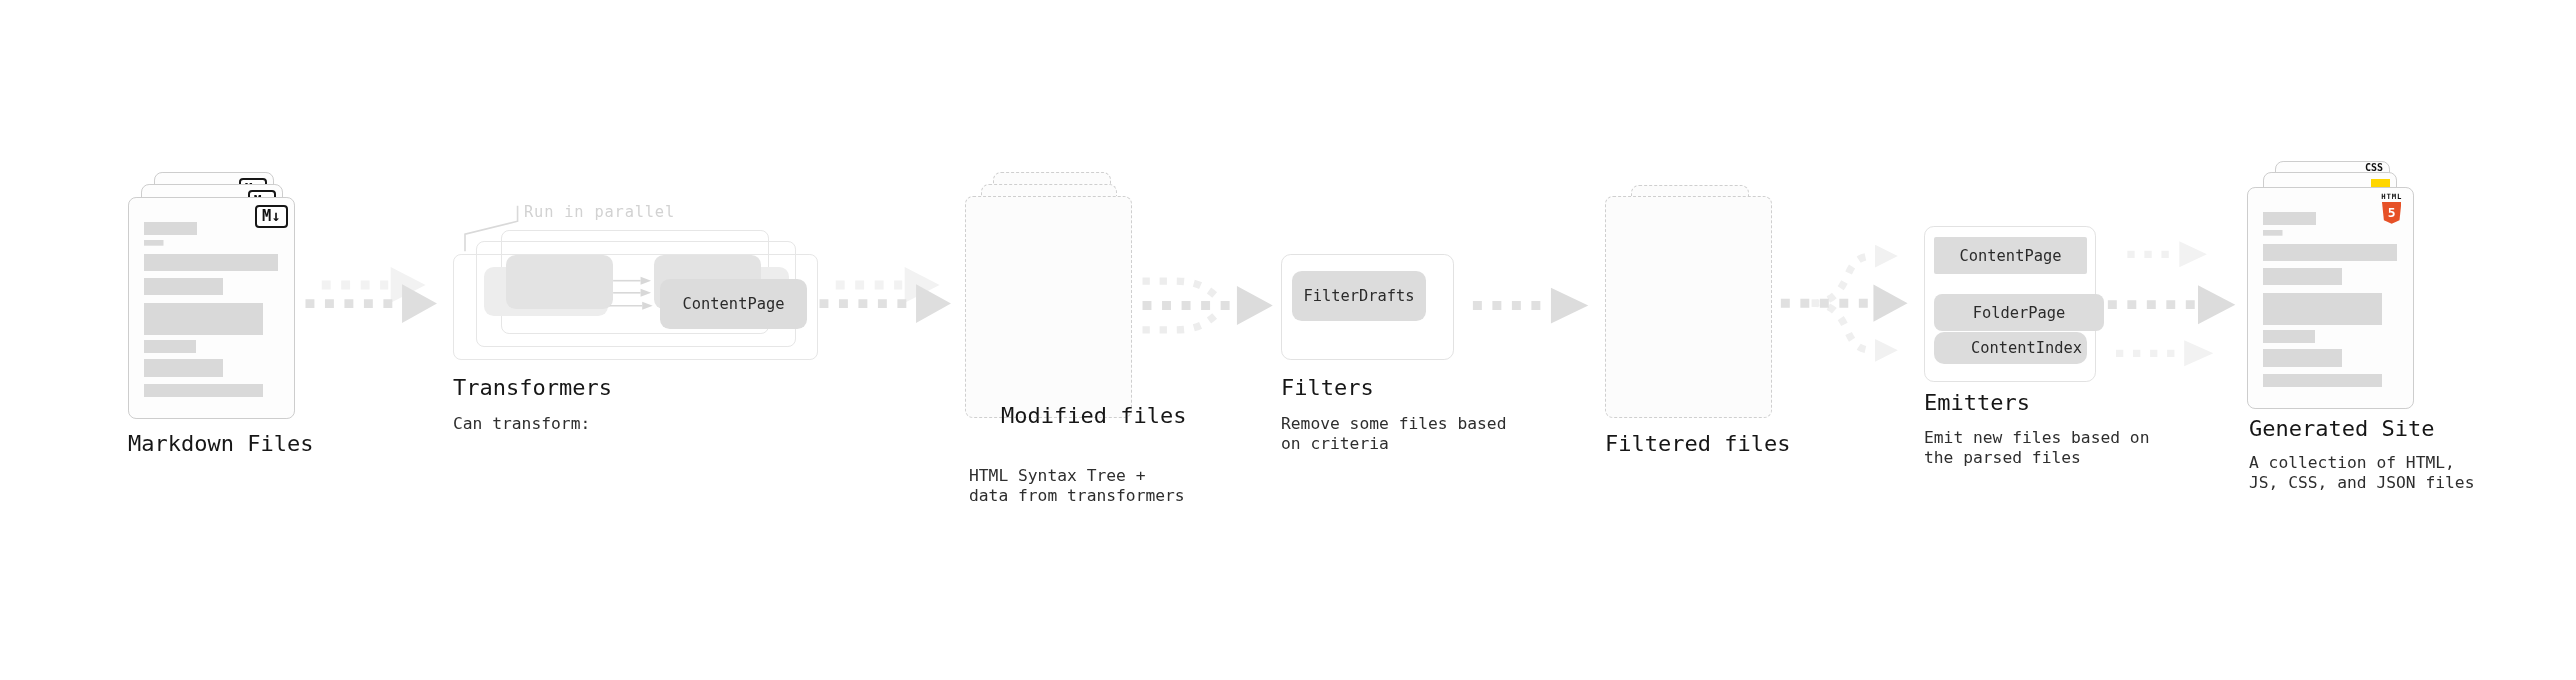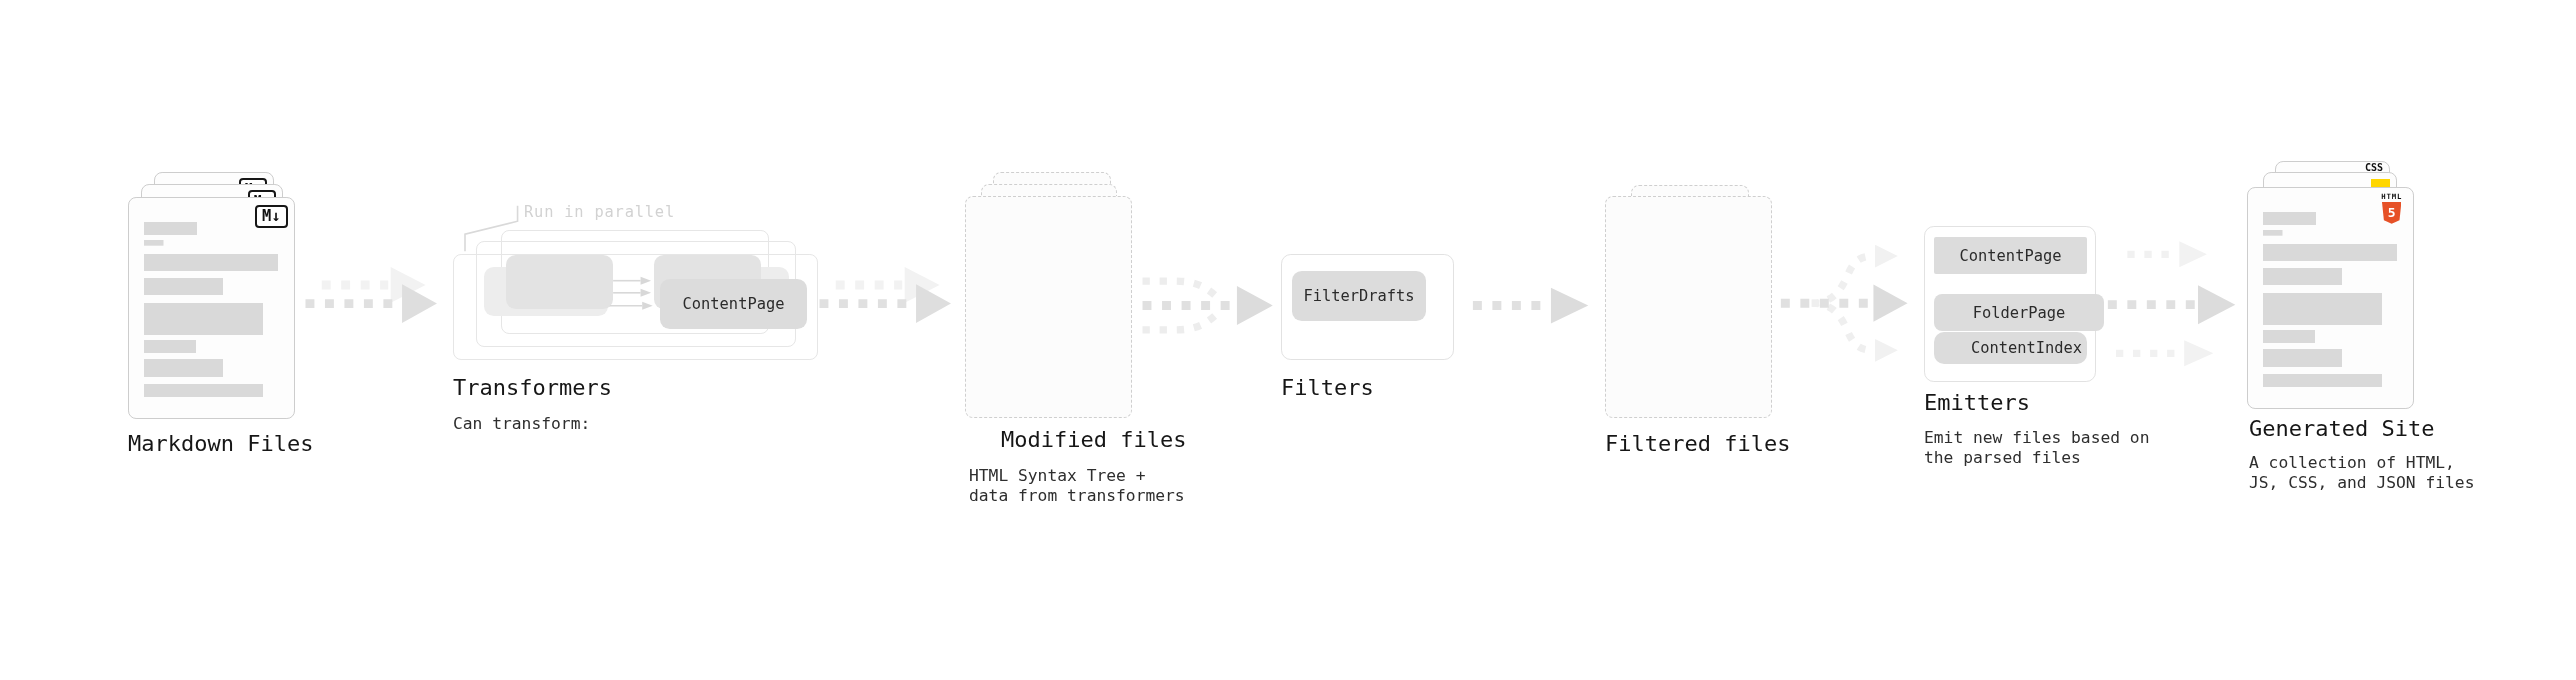--- a/index.html
+++ b/index.html
@@ -110,33 +110,34 @@
     <polygon points="113,6 156,28 113,50" fill="#f2f2f2"></polygon>
     <line x1="8" y1="51" x2="124" y2="51" stroke="#e0e0e0" stroke-width="11" stroke-dasharray="11 13"></line>
     <polygon points="127,27 170,51 127,75" fill="#dedede"></polygon>
   </svg>
 
   <div class="stack" style="left:965px;top:172px;width:167px;height:246px;">
     <div class="doc dashed" style="left:28px;top:0;width:118px;height:57px;"></div>
     <div class="doc dashed" style="left:16.3px;top:12.2px;width:136px;height:57px;"></div>
     <div class="doc dashed doc-body" style="left:0;top:24.4px;width:167px;height:222px;"></div>
   </div>
-  <div class="title" style="left:969px;top:427px;padding-left:32px;">Modified files</div>
+  <div class="title" style="left:969px;top:403px;padding-left:32px;">Modified files</div>
   <div class="desc" style="left:969px;top:466px;"><span>HTML Syntax Tree +</span><br><span>data from transformers</span></div>
 
   <svg class="abs" style="left:1136px;top:268px;" width="140" height="75" viewBox="0 0 172 92">
     <path d="M 8 16 H 48 C 75 16, 88 24, 104 40" fill="none" stroke="#ededed" stroke-width="9" stroke-dasharray="9 12"></path>
     <path d="M 8 76 H 48 C 75 76, 88 68, 104 52" fill="none" stroke="#ededed" stroke-width="9" stroke-dasharray="9 12"></path>
     <line x1="8" y1="46" x2="121" y2="46" stroke="#e0e0e0" stroke-width="11" stroke-dasharray="11 13"></line>
     <polygon points="124,22 168,46 124,70" fill="#dcdcdc"></polygon>
   </svg>
 
   <div class="panel" style="left:1281px;top:254px;width:173px;height:106px;"></div>
   <div class="node" style="left:1292px;top:265px;width:134px;height:50px;margin-top:6px;">FilterDrafts</div>
   <div class="title" style="left:1281px;top:375px;">Filters</div>
+  <div class="desc" style="left:1281px;top:414px;"><span>Remove some files based</span><br><span>on criteria</span></div>
 
   <svg class="abs" style="left:1468px;top:286px;" width="126" height="39" viewBox="0 0 155 48">
     <line x1="6" y1="24" x2="99" y2="24" stroke="#e0e0e0" stroke-width="11" stroke-dasharray="11 13"></line>
     <polygon points="102,2 148,24 102,46" fill="#dcdcdc"></polygon>
   </svg>
 
   <div class="stack" style="left:1605px;top:185px;width:167px;height:233px;">
     <div class="doc dashed" style="left:26px;top:0;width:118px;height:53px;"></div>
     <div class="doc dashed doc-body" style="left:0;top:11.4px;width:167px;height:222px;"></div>
   </div>

